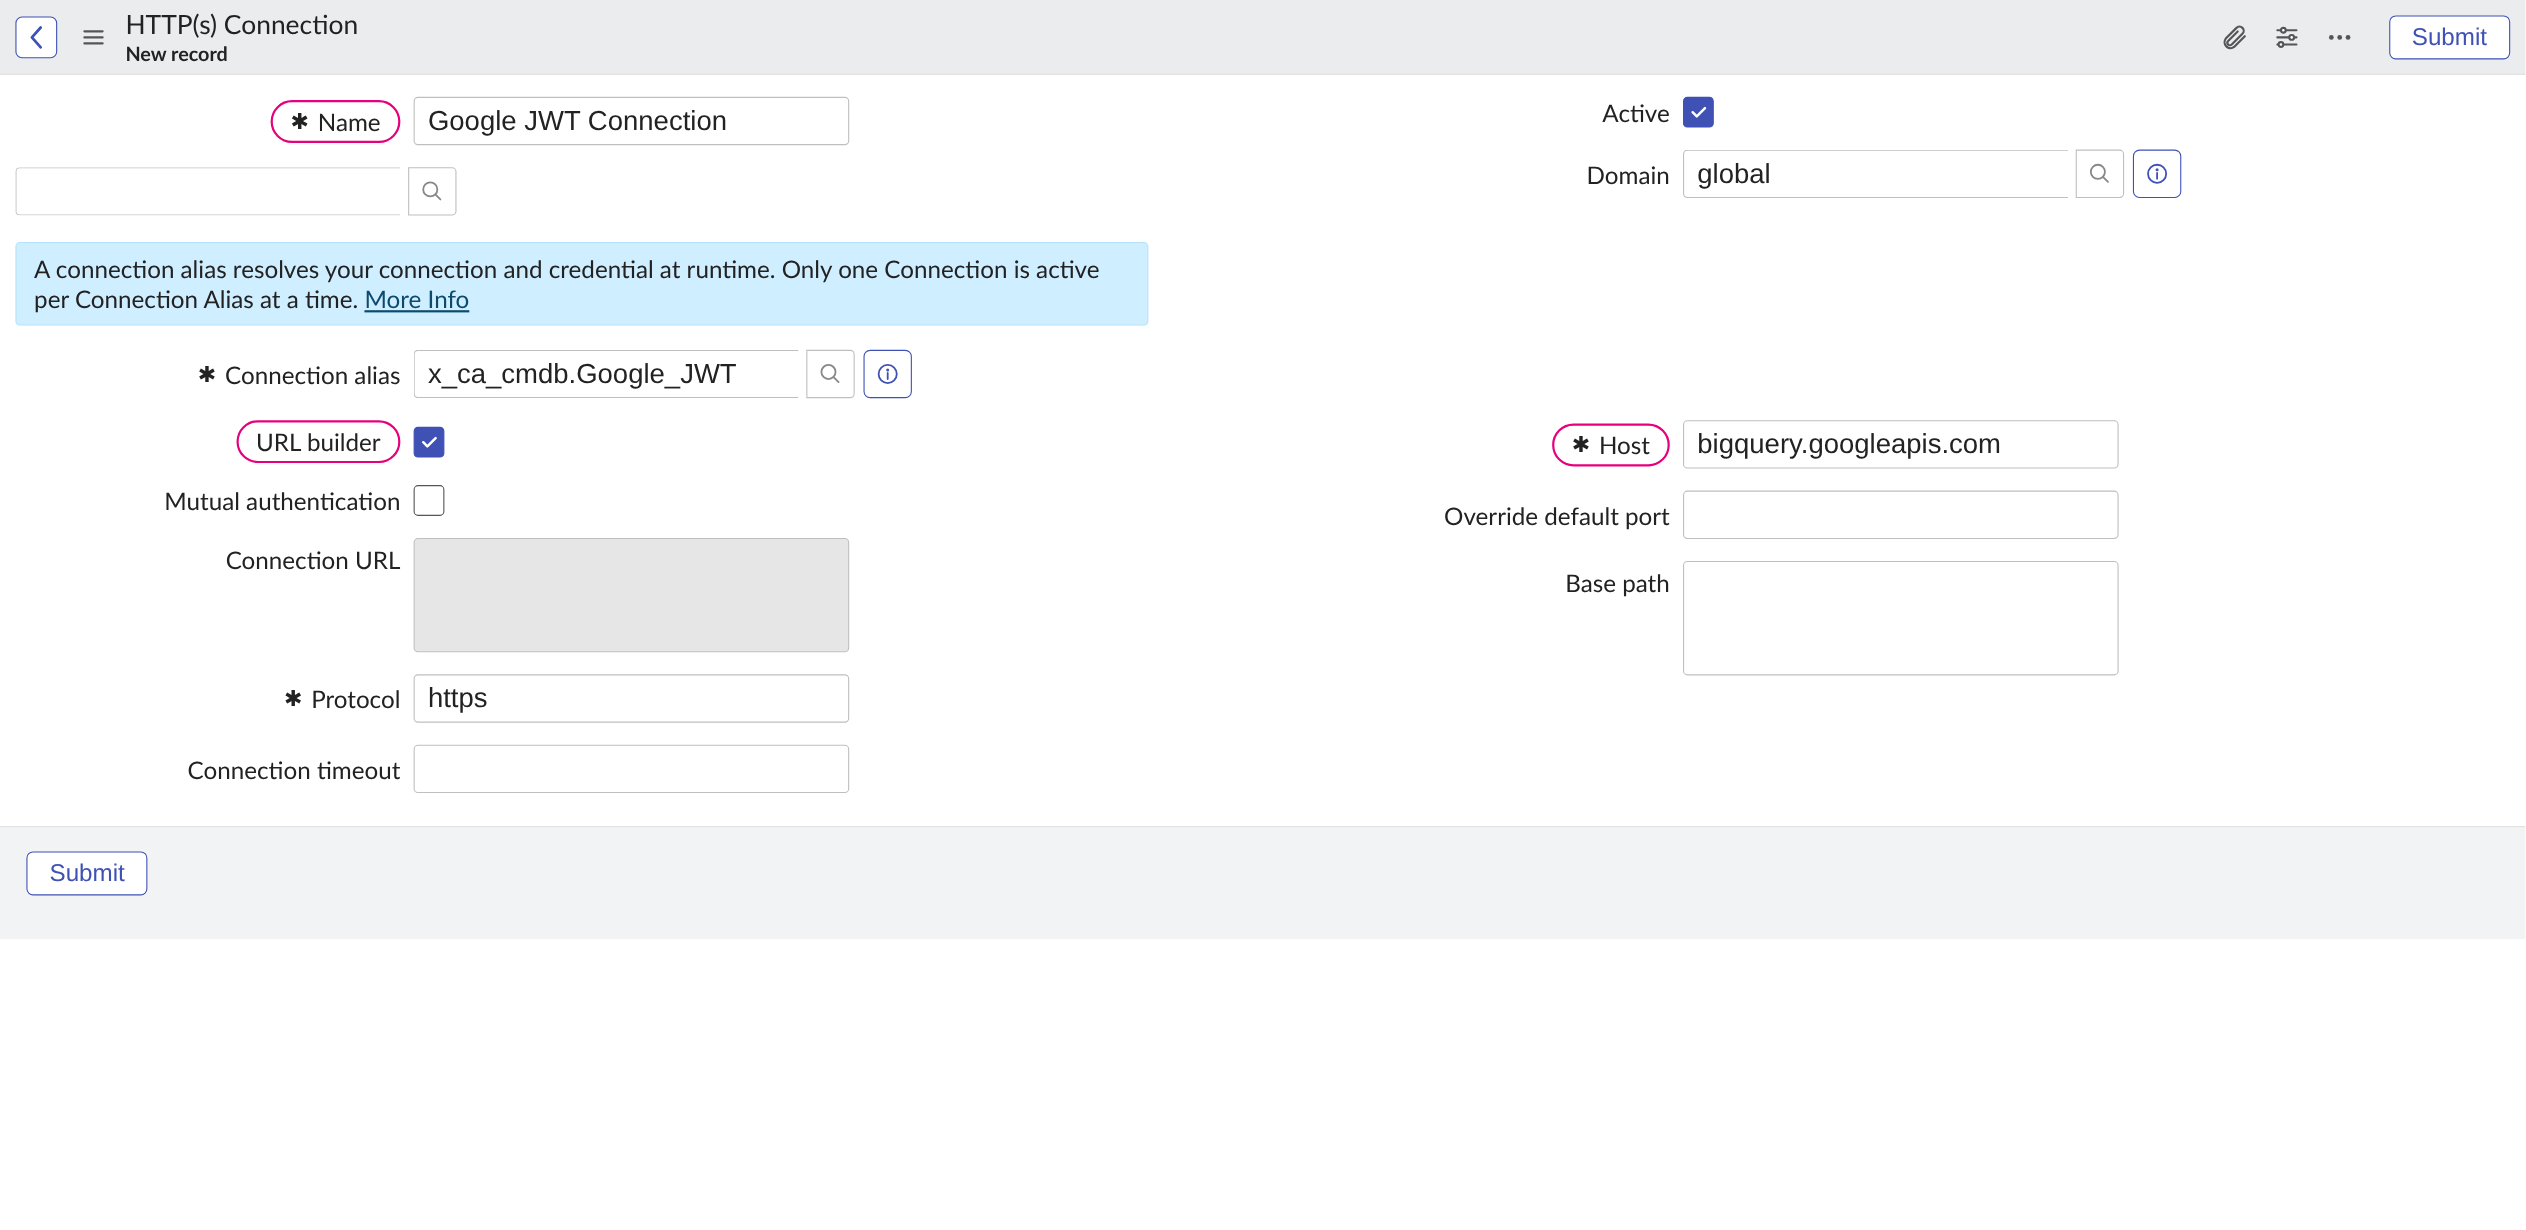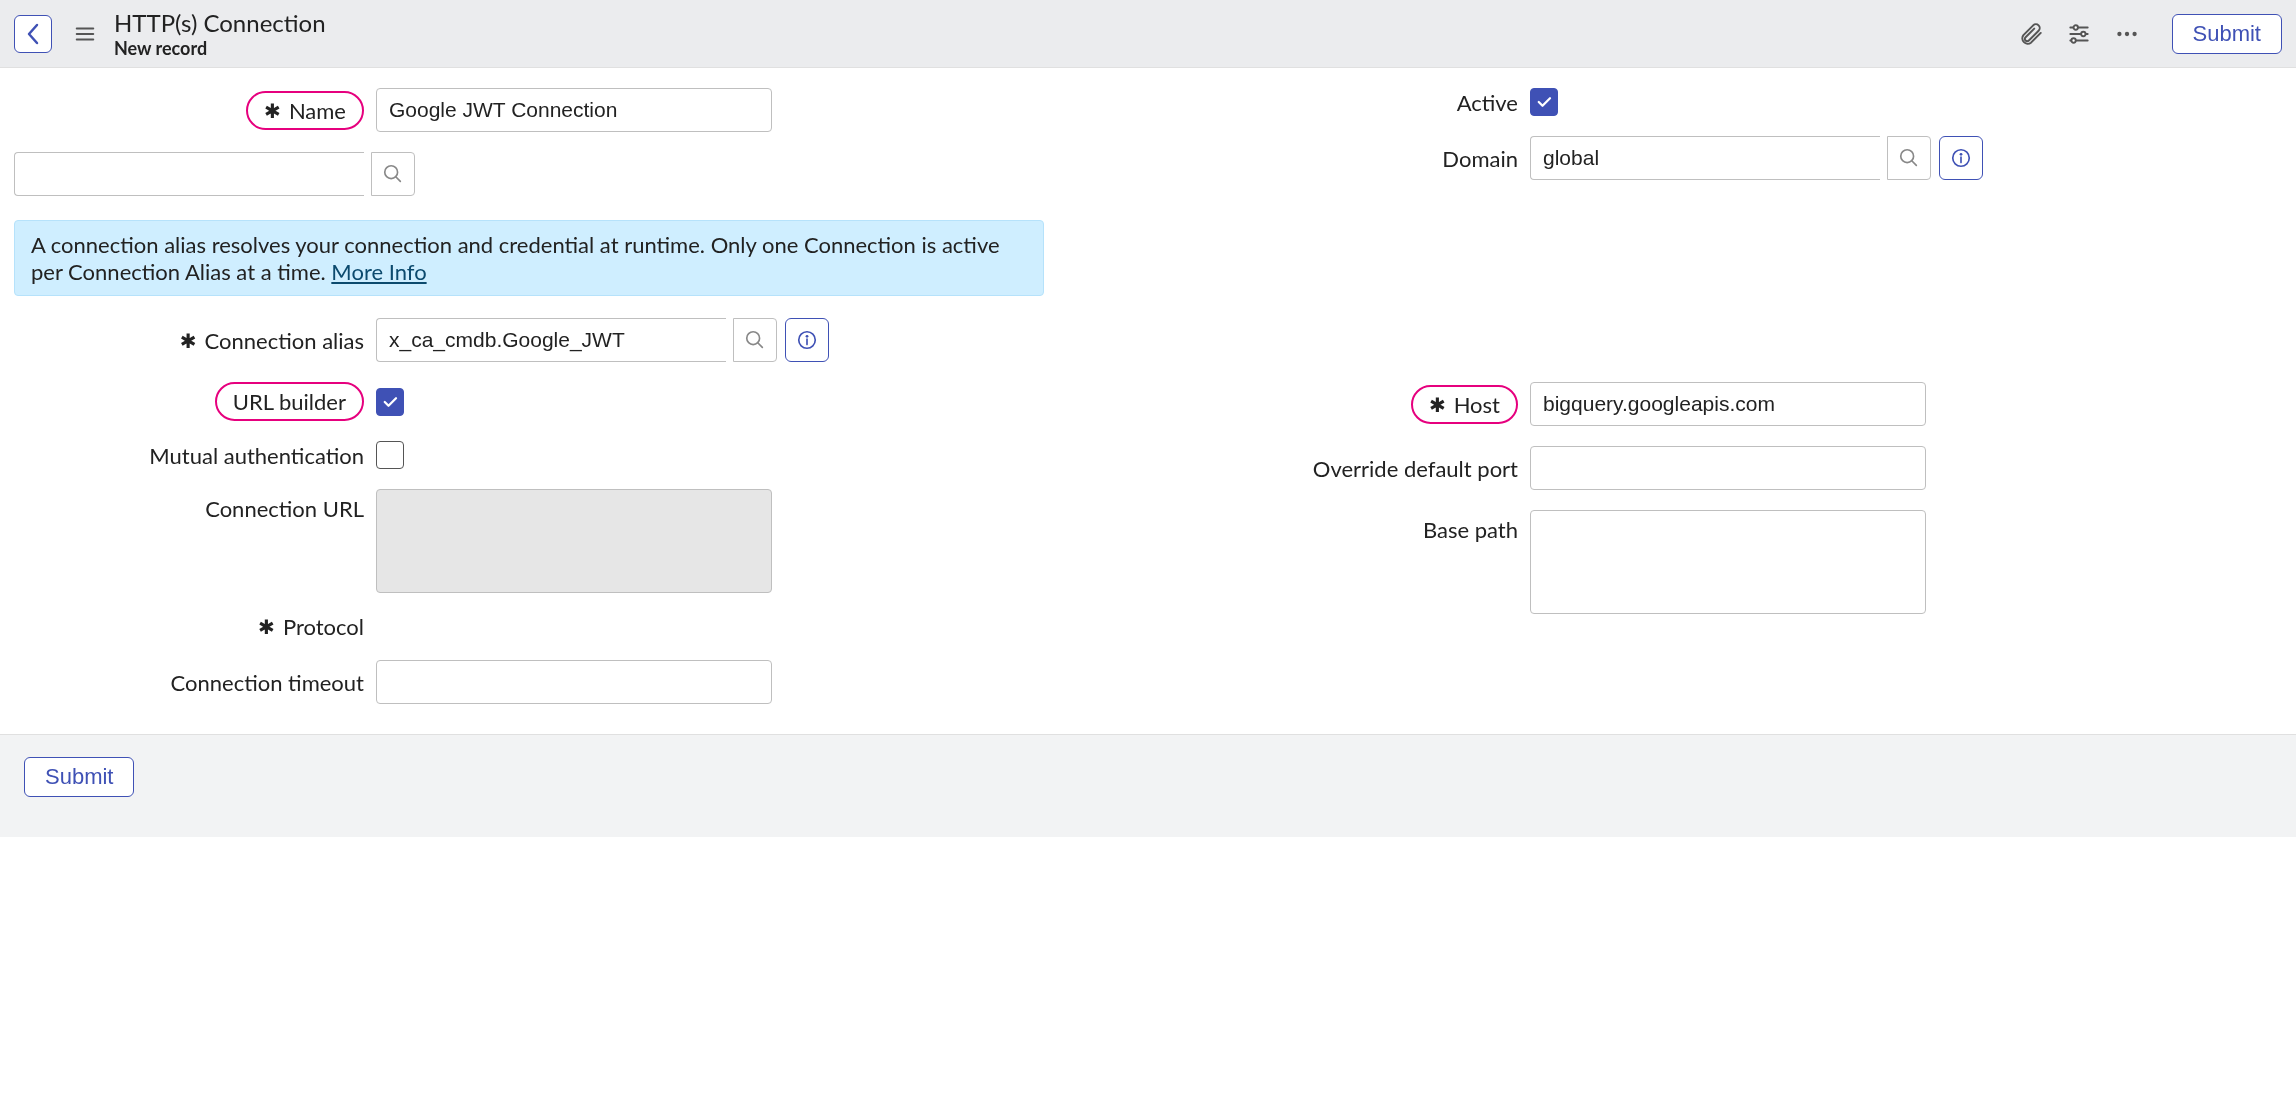--- a/index.html
+++ b/index.html
@@ -76,21 +76,21 @@
       display: inline-flex;
       align-items: center;
       gap: 8px;
     }
     .field-cluster { display: flex; align-items: center; gap: 8px; flex: 0 0 auto; }
     .text-input {
       height: 44px;
       border: 1px solid #bfbfbf;
       border-radius: 4px;
       padding: 0 12px;
-      font-size: 21px;
+      font-size: 25px;
       color: #222;
       background: #fff;
     }
     .text-input.w-396 { width: 396px; }
     .text-input.w-350 { width: 350px; }
     .text-input.ref { border-top-right-radius: 0; border-bottom-right-radius: 0; border-right: none; }
     .lookup-btn {
       width: 44px; height: 44px;
       border: 1px solid #bfbfbf;
       border-left: 1px solid #bfbfbf;
@@ -319,20 +319,21 @@
         <div class="form-label" style="padding-top:6px;">
             <span>Connection URL</span>
           </div>
         <textarea class="textarea disabled" readonly="" style=""></textarea>
       </div>
       <div class="form-row">
         <div class="form-label">
           <span class="required-star">✱</span>
           <span>Protocol</span>
         </div>
+        <input class="text-input w-396" value="https" style="">
       </div>
       <div class="form-row">
         <div class="form-label">
             <span>Connection timeout</span>
           </div>
         <input class="text-input w-396" value="" style="">
       </div>
     </div>
 
     <div class="col">

